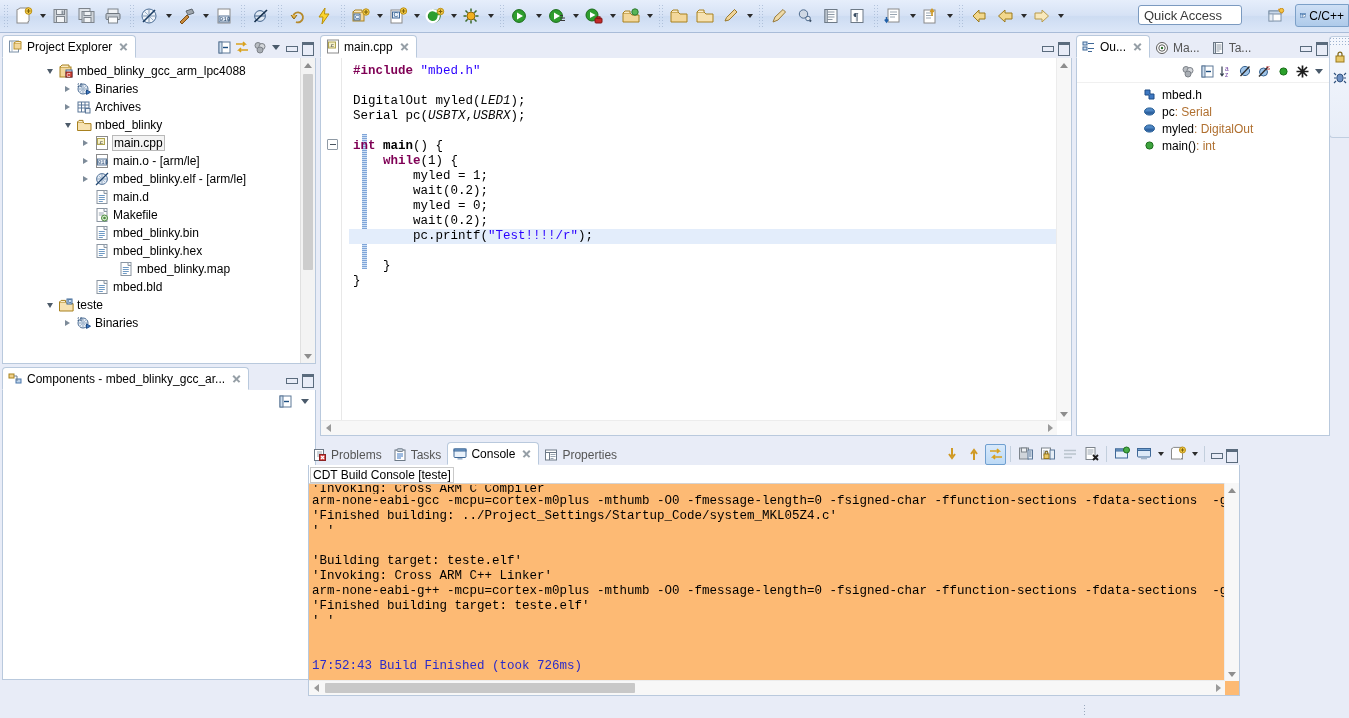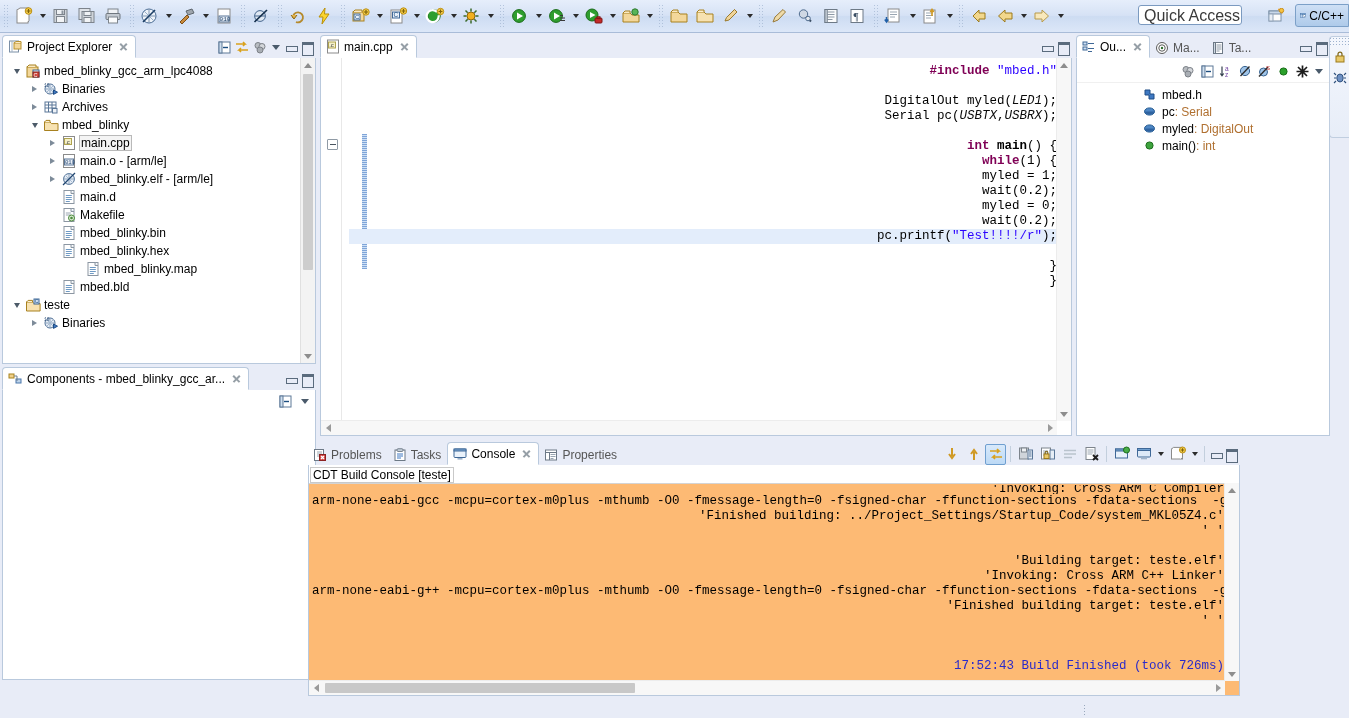--- a/index.html
+++ b/index.html
@@ -39,38 +39,38 @@
     content: ""; width: 0; height: 0;
     border-left: 3.5px solid transparent; border-right: 3.5px solid transparent;
     border-top: 4px solid #2b2b2b;
   }
 
   
   .quick-access {
     position: absolute; right: 107px; top: 5px;
     width: 104px; height: 20px;
     background: #fff; border: 1px solid #7b9ac0; border-radius: 3px;
-    font-size: 16px; color: #3a3a3a; padding: 0 5px; line-height: 20px;
+    font-size: 13px; color: #3a3a3a; padding: 0 5px; line-height: 20px;
     box-sizing: border-box; white-space: nowrap; overflow: hidden;
   }
   .persp-btn {
     position: absolute; top: 4px; height: 23px;
     display: flex; align-items: center; gap: 3px; padding: 0 4px;
     box-sizing: border-box;
   }
   .persp-open { right: 60px; width: 26px; justify-content: center; }
   .persp-cpp {
     right: 0px; width: 54px;
     background: linear-gradient(to bottom, #cfe0f5, #aecaea);
     border: 1px solid #7ca0c8; border-radius: 3px 0 0 3px;
     font-size: 12px;
   }
 
   
-  .view { position: absolute; box-sizing: border-box; text-align: right; }
+  .view { position: absolute; box-sizing: border-box; }
   .view-tabbar {
     height: 22px; position: relative;
     display: flex; align-items: flex-end;
   }
   .vtab {
     height: 21px; display: flex; align-items: center; gap: 4px;
     padding: 0 6px 0 5px; font-size: 12px; color: #000;
     border-radius: 4px 4px 0 0; cursor: default; white-space: nowrap;
   }
   .vtab.active {
@@ -110,21 +110,21 @@
   .vmenu-tri { width: 12px; height: 14px; position: relative; }
   .vmenu-tri::after {
     content: ""; position: absolute; left: 2px; top: 5px; width: 0; height: 0;
     border-left: 4px solid transparent; border-right: 4px solid transparent;
     border-top: 5px solid #4a5a6b;
   }
 
   
   #project-explorer { left: 2px; top: 36px; width: 314px; height: 328px; }
   #project-explorer .view-body { top: 22px; }
-  .tree { padding: 4px 0 0 0; font-size: 12px; }
+  .tree { padding: 4px 0 0 0; font-size: 12px; margin-left: 33px; }
   .trow {
     height: 18px; display: flex; align-items: center; white-space: nowrap;
     cursor: default; padding-left: 2px;
   }
   .trow.sel-box .tlabel { outline: 1px solid #b9b9b9; background: #f4f4f4; padding: 0 1px; }
   .twist { width: 15px; height: 16px; display: flex; align-items: center; justify-content: center; flex: 0 0 15px; }
   .twist.collapsed::after {
     content: ""; width: 0; height: 0;
     border-top: 3.5px solid transparent; border-bottom: 3.5px solid transparent;
     border-left: 5px solid #7d8b99;

